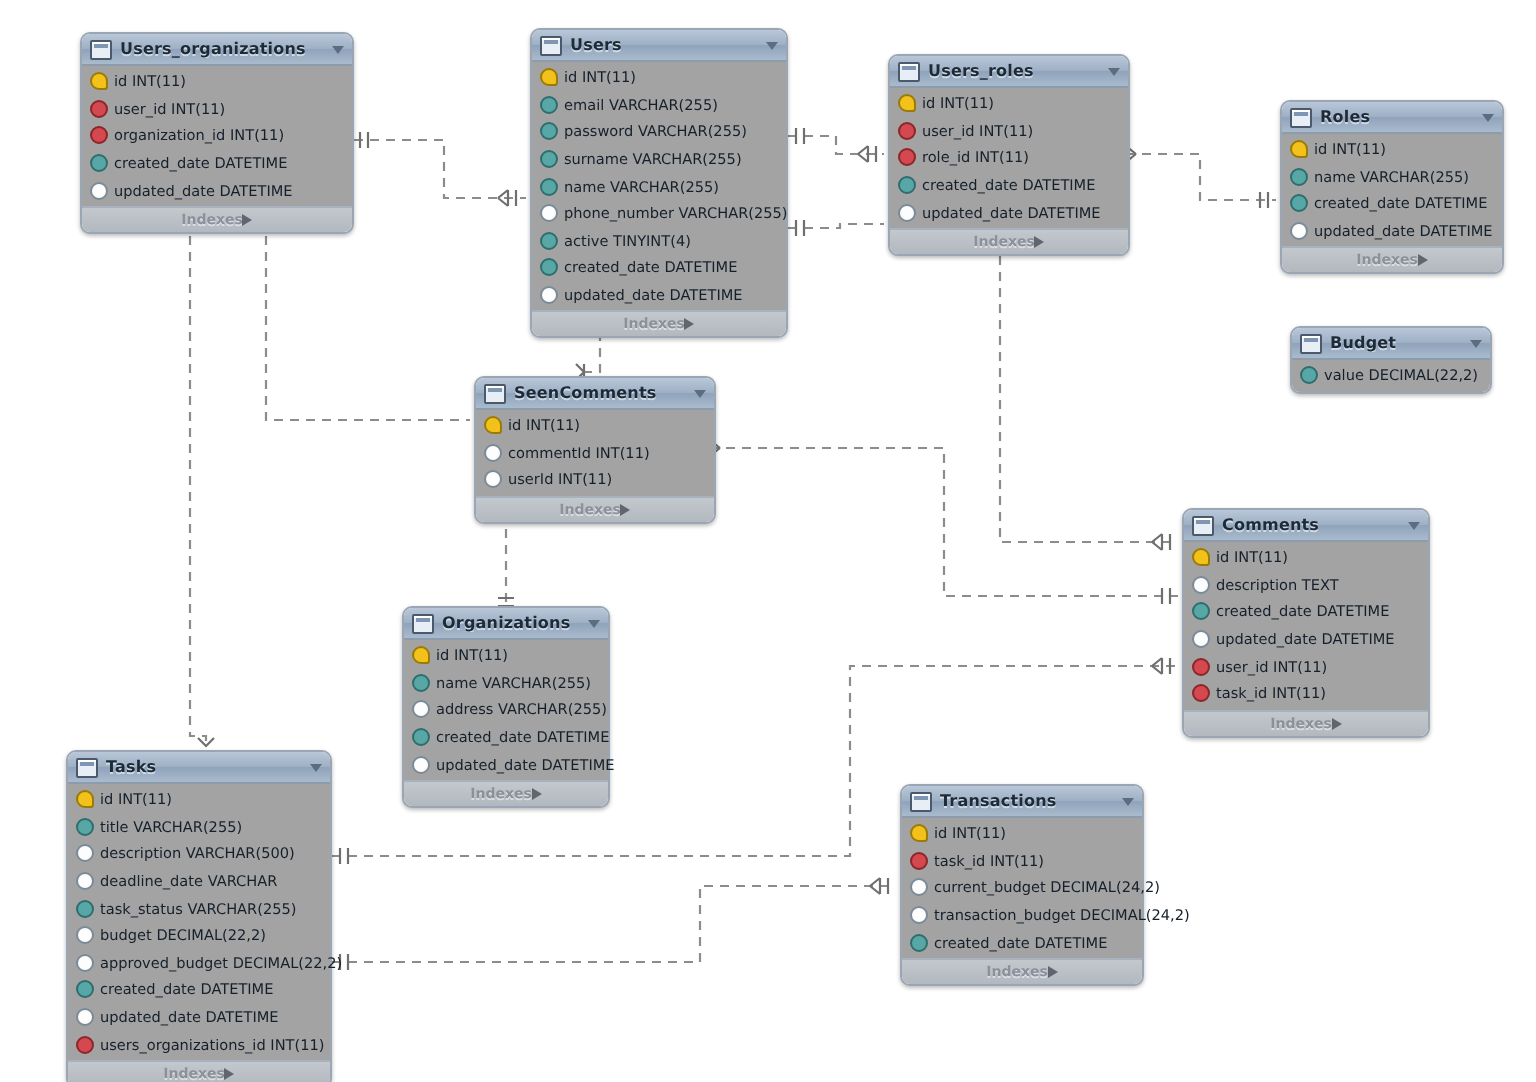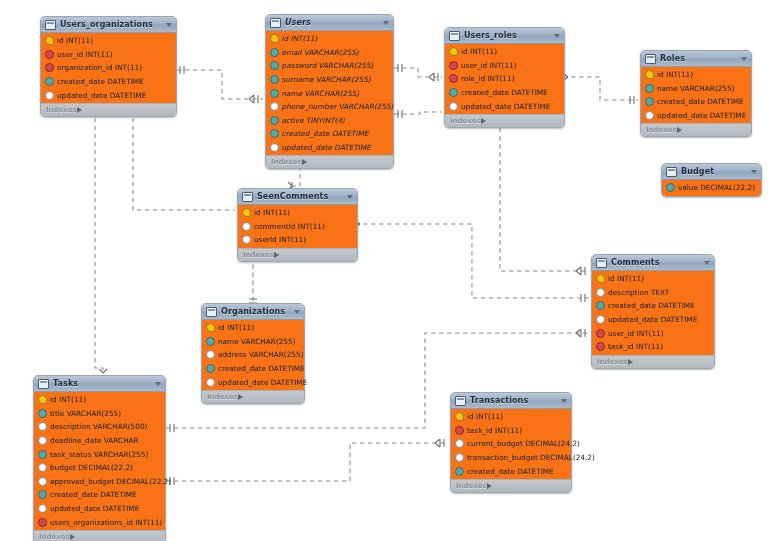--- a/index.html
+++ b/index.html
@@ -14,34 +14,34 @@
            background:linear-gradient(to bottom,#b9c7d8 0%,#9fb1c6 48%,#8fa3bb 52%,#aabbcd 100%);
            border-bottom:1px solid #8d9cad;}
   .hdr-ico{width:9px;height:8px;border:1px solid #4a5a6c;background:#e8eef5;border-radius:1px;flex:0 0 auto;
            box-shadow:inset 0 1px 0 #fff;}
   .hdr-ico i{display:block;margin:1px 1px 0 1px;height:2px;background:#7e96b3;}
   .tbl-name{font-size:8px;font-weight:bold;color:#1d2a38;white-space:nowrap;letter-spacing:.1px;
             text-shadow:0 1px 0 rgba(255,255,255,.55);flex:1 1 auto;overflow:hidden;}
   .caret{width:0;height:0;border-left:3.5px solid transparent;border-right:3.5px solid transparent;
          border-top:4px solid #5c6d80;flex:0 0 auto;margin-left:2px;}
 
-  .cols{background:#f97316;padding:1px 0 1px 0;}
+  .cols{background:#a3a3a3;padding:1px 0 1px 0;}
   .col{height:13.6px;display:flex;align-items:center;gap:3px;padding:0 4px;font-size:7.3px;color:#16202b;
        white-space:nowrap;}
   .kc{width:7px;height:7px;flex:0 0 auto;position:relative;}
   
   .k-pk{background:#f2c21a;border:1px solid #9a7a08;border-radius:50% 50% 20% 50%;}
   
   .k-nn{background:#58a7a7;border:1px solid #2f6d6d;border-radius:50%;}
   
   .k-null{background:#fdfdfd;border:1px solid #7b8a99;border-radius:50%;}
   
   .k-fk{background:#d4484f;border:1px solid #8c2429;border-radius:50%;}
 
-  .tbl-ftr{height:12px;display:flex;align-items:center;justify-content:flex-start;padding:0 5px;
+  .tbl-ftr{height:12px;display:flex;align-items:center;justify-content:center;padding:0 19px;
            border-radius:0 0 4px 4px;border-top:1px solid #a7b2be;
            background:linear-gradient(to bottom,#c3c8cd 0%,#b2b8bf 100%);}
   .ftr-lbl{font-size:7px;font-weight:bold;color:#8b9099;text-shadow:0 1px 0 rgba(255,255,255,.5);}
   .ftr-tri{width:0;height:0;border-top:3.5px solid transparent;border-bottom:3.5px solid transparent;
            border-left:5px solid #5f666e;}
 
   
   #wires{position:absolute;left:0;top:0;width:768px;height:541px;pointer-events:none;}
   #wires path{fill:none;stroke:#8c8c8c;stroke-width:1.1;stroke-dasharray:4.5 3.5;}
   #wires .ep{stroke:#6f6f6f;stroke-width:1.1;stroke-dasharray:none;fill:none;}
@@ -127,21 +127,21 @@
           <div class="col">
             <span class="kc k-null"></span>
             <span>updated_date DATETIME</span>
           </div>
         </div>
         <div class="tbl-ftr">
           <span class="ftr-lbl">Indexes</span>
           <span class="ftr-tri"></span>
         </div>
       </div>
-      <div class="tbl" style="left: 265px; top: 14px; width: 129px; font-style: italic;">
+      <div class="tbl" style="left: 265px; top: 14px; width: 129px;">
         <div class="tbl-hdr">
           <span class="hdr-ico">
             <i></i>
           </span>
           <span class="tbl-name">Users</span>
           <span class="caret"></span>
         </div>
         <div class="cols">
           <div class="col">
             <span class="kc k-pk"></span>
@@ -244,21 +244,21 @@
           <div class="col">
             <span class="kc k-null"></span>
             <span>updated_date DATETIME</span>
           </div>
         </div>
         <div class="tbl-ftr">
           <span class="ftr-lbl">Indexes</span>
           <span class="ftr-tri"></span>
         </div>
       </div>
-      <div class="tbl" style="left: 645px; top: 163px; width: 101px; border-radius: 5px; margin-left: 16px;">
+      <div class="tbl" style="left: 645px; top: 163px; width: 101px; border-radius: 5px;">
         <div class="tbl-hdr">
           <span class="hdr-ico">
             <i></i>
           </span>
           <span class="tbl-name">Budget</span>
           <span class="caret"></span>
         </div>
         <div class="cols" style="border-radius: 0px 0px 4px 4px;">
           <div class="col">
             <span class="kc k-nn"></span>

